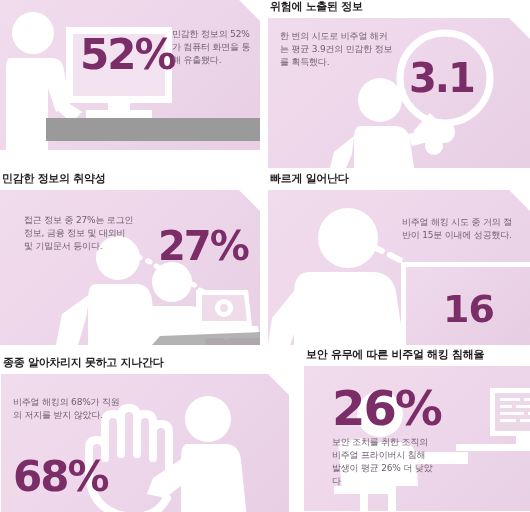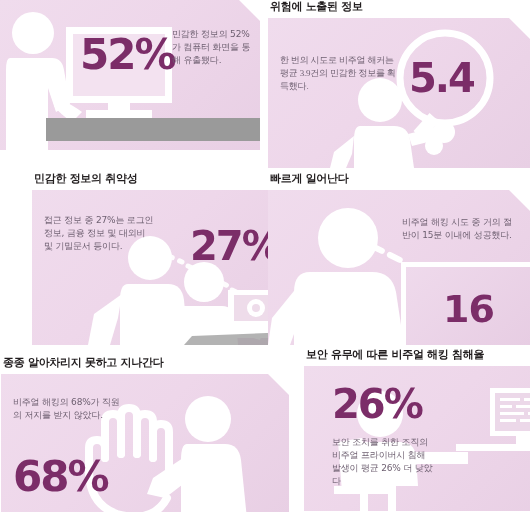--- a/index.html
+++ b/index.html
@@ -53,51 +53,51 @@
     line-height: 13px;
     letter-spacing: -0.2px;
     z-index: 7;
   }
   .art { position: absolute; z-index: 2; }
   .art svg { display: block; }
 
   
   #p1 { left: 0;   top: 0;   width: 260px; }
   #p2 { left: 268px; top: 0; width: 262px; }
-  #p3 { left: 0;   top: 172px; width: 260px; padding-left: 32px; }
+  #p3 { left: 0;   top: 172px; width: 260px; }
   #p4 { left: 268px; top: 172px; width: 262px; }
   #p5 { left: 1px;   top: 348px; width: 288px; margin-top: 8px; }
   #p6 { left: 268px; top: 348px; width: 262px; margin-left: 36px; }
 
   #p1 .panel-body, #p2 .panel-body { height: 150px; }
   #p3 .panel-body, #p4 .panel-body { height: 155px; }
   #p5 .panel-body, #p6 .panel-body { height: 145px; }
 
   
   #p1 .stat { left: 80px; top: 34px; font-size: 42px; }
   #p1 .caption { left: 172px; top: 28px; width: 84px; }
 
   
   #p2 .stat { left: 141px; top: 40px; font-size: 40px; }
-  #p2 .caption { left: 12px; top: 36px; width: 116px; font-family: Liberation Serif, serif; }
+  #p2 .caption { left: 12px; top: 12px; width: 116px; }
 
   
   #p3 .stat { left: 158px; top: 36px; font-size: 40px; }
-  #p3 .caption { left: 12px; top: 24px; width: 110px; }
+  #p3 .caption { left: 24px; top: 24px; width: 110px; }
 
   
   #p4 .stat { left: 175px; top: 100px; font-size: 38px; letter-spacing: -1px; }
   #p4 .caption { left: 134px; top: 26px; width: 112px; }
 
   
   #p5 .stat { left: 12px; top: 82px; font-size: 42px; }
   #p5 .caption { left: 12px; top: 22px; width: 110px; }
 
   
-  #p6 .stat { left: 28px; top: 18px; font-size: 40px; }
+  #p6 .stat { left: 28px; top: 18px; font-size: 48px; }
   #p6 .caption { left: 28px; top: 70px; width: 104px; }
 
   .inset-box {
     position: absolute;
     right: 0;
     bottom: 0;
     width: 124px;
     height: 78px;
     border-top: 5px solid #ffffff;
     border-left: 5px solid #ffffff;
@@ -150,21 +150,21 @@
             <path d="M140 116 L172 108 L176 120 L144 128 Z"></path>
             <circle cx="176" cy="114" r="11"></circle>
             <circle cx="166" cy="128" r="9"></circle>
           </g>
 
           <circle cx="177" cy="60" r="45" fill="none" stroke="#ffffff" stroke-width="7"></circle>
           <rect x="152" y="96" width="13" height="24" fill="#ffffff" transform="rotate(42 158 108)"></rect>
         </svg>
       </div>
 
-      <div class="stat">5.4</div>
+      <div class="stat">3.1</div>
       <div class="caption">한 번의 시도로 비주얼 해커는 평균 3.9건의 민감한 정보를 획득했다.</div>
     </div>
   </div>
 
   <div class="panel" id="p3">
     <div class="panel-title">민감한 정보의 취약성</div>
     <div class="panel-body">
 
       <div class="art" style="left:0; top:0; width:260px; height:155px;">
         <svg width="260" height="155" viewBox="0 0 260 155">

